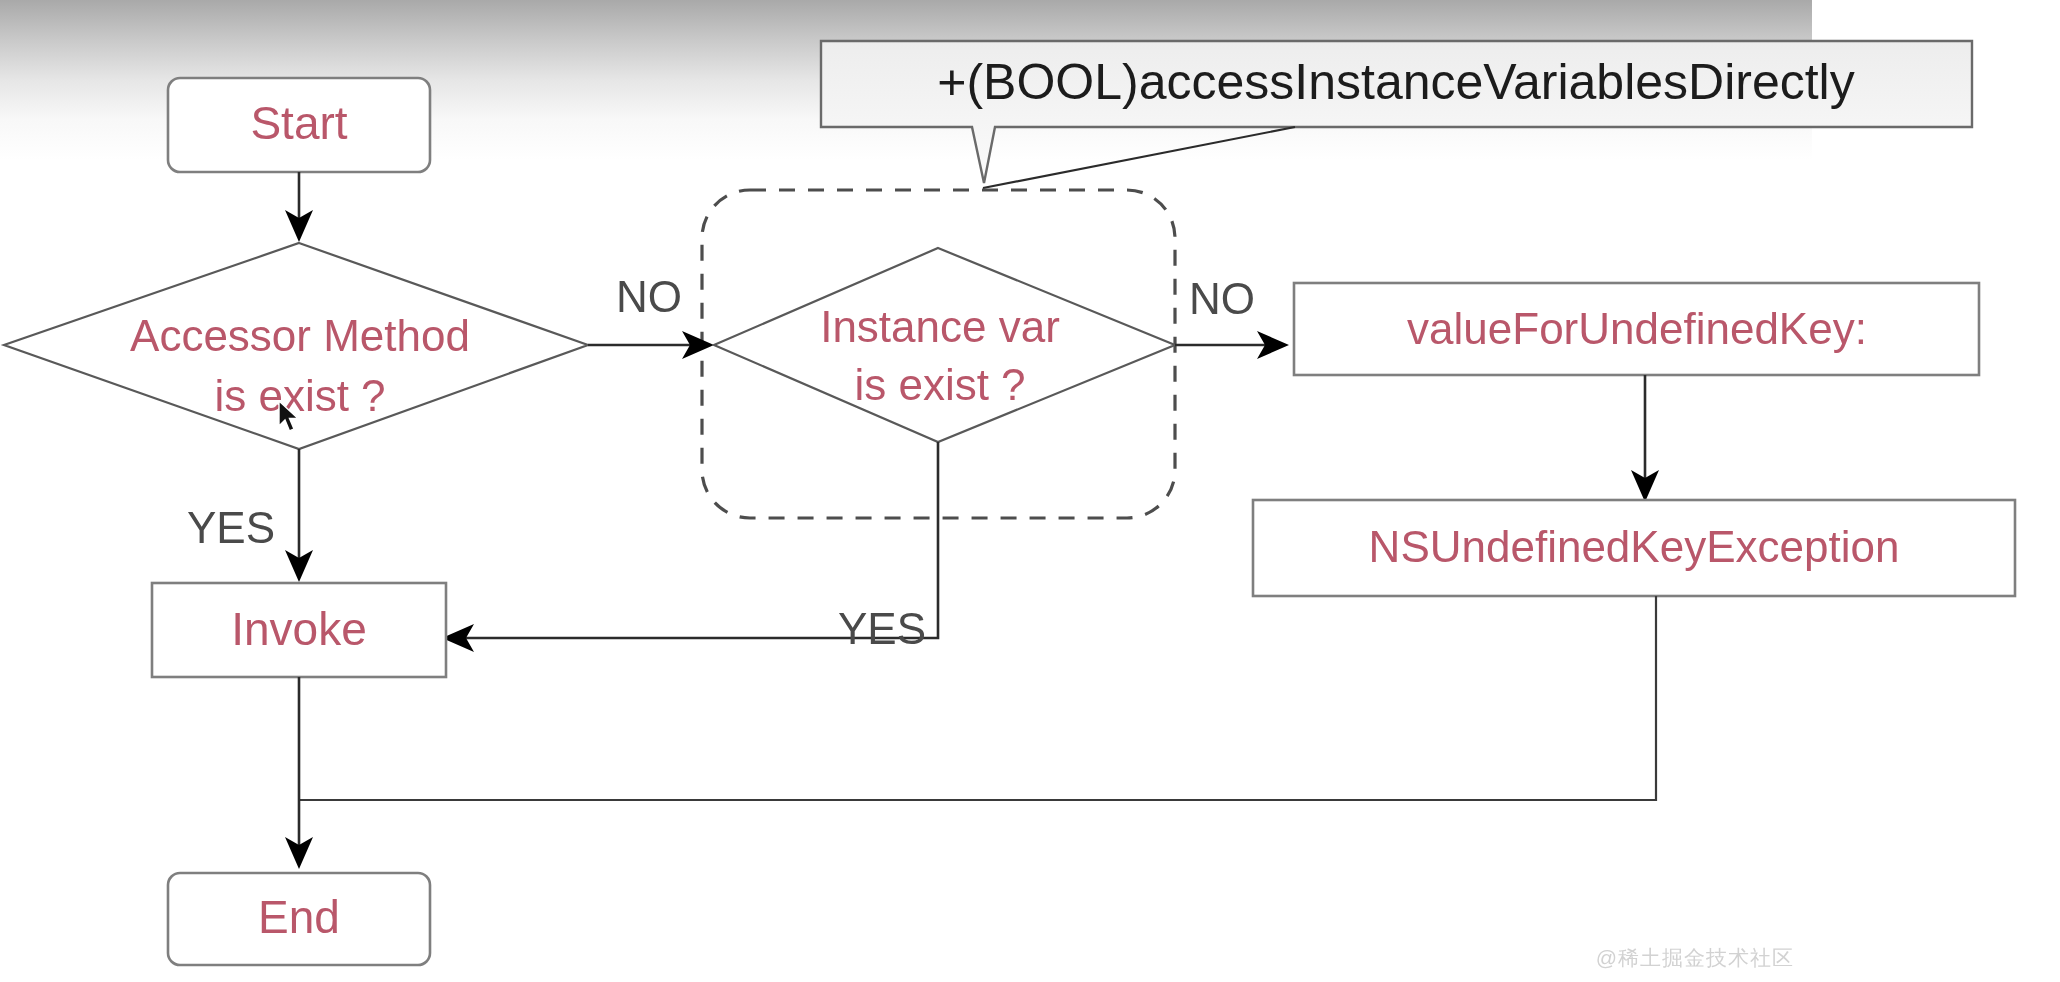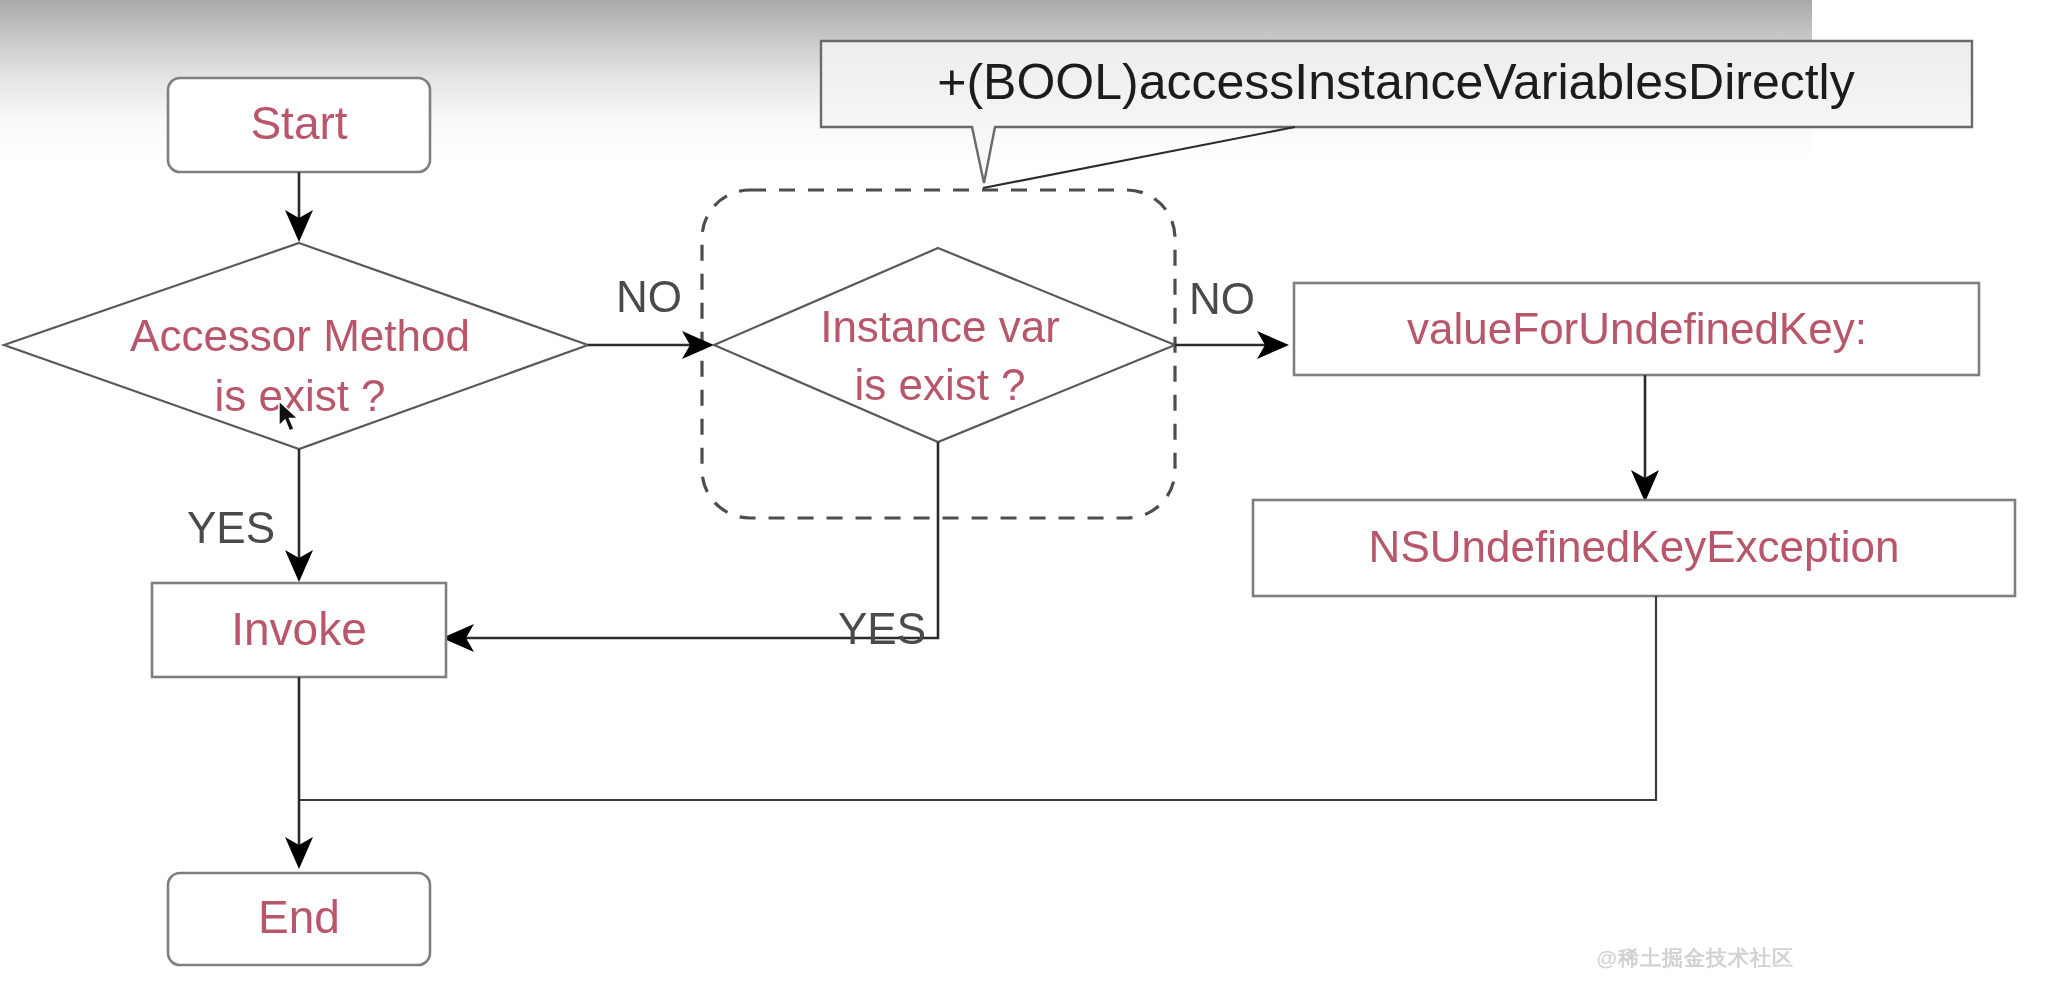--- a/index.html
+++ b/index.html
@@ -78,21 +78,20 @@
   .watermark {
     position: absolute;
     right: 18px;
     bottom: 10px;
     font-family: "Liberation Sans", sans-serif;
     font-size: 21px;
     color: #d2d2d2;
     letter-spacing: 1px;
     white-space: nowrap;
     user-select: none;
-    font-weight: bold;
   }
   .cursor {
     position: absolute;
     width: 26px;
     height: 34px;
     pointer-events: none;
   }
 </style>
 </head>
 <body>

